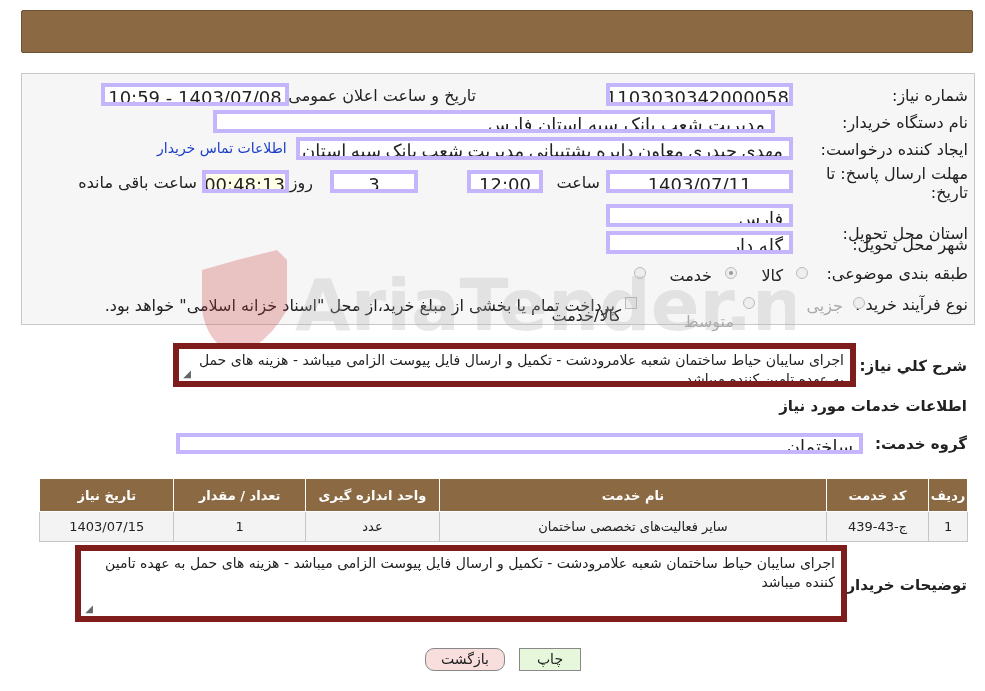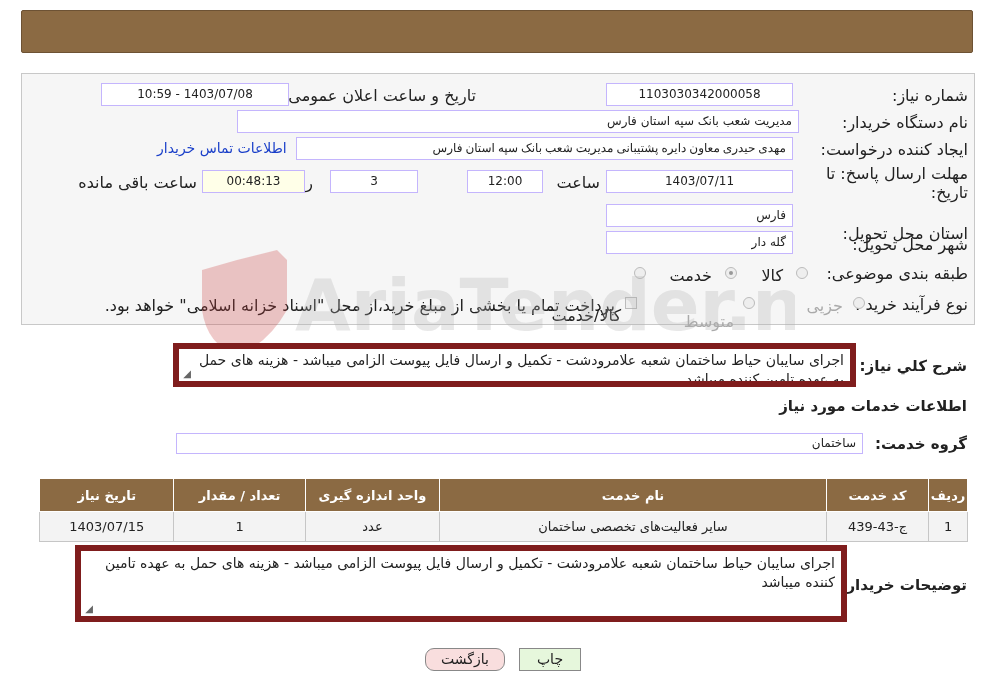--- a/index.html
+++ b/index.html
@@ -13,22 +13,22 @@
     background: #8b6a43; border: 1px solid #6d5234; border-radius: 2px;
     color: #fff; box-sizing: border-box;
   }
   .header .title { position: absolute; right: 18px; top: 12px; font-size: 12px; margin-top: 44px; }
   .panel {
     position: absolute; left: 21px; top: 73px; width: 954px; height: 252px;
     border: 1px solid #c8c8c8; background: #f6f6f6; box-sizing: border-box;
   }
   .lbl { position: absolute; font-size: 16px; white-space: nowrap; color: #222; }
   .box {
-    position: absolute; background: #fff; border: 1px solid #c4b5fd; box-sizing: border-box;
-    font-size: 12px; white-space: nowrap; overflow: hidden; height: 23px; line-height: 21px;
+    position: absolute; background: #fff; border: 4px solid #c4b5fd; box-sizing: border-box;
+    font-size: 18px; white-space: nowrap; overflow: hidden; height: 23px; line-height: 21px;
   }
   .box.center { text-align: center; }
   .box.right { text-align: right; padding-right: 6px; }
   .box.hl { background: #ffffe8; }
   .link { position: absolute; color: #1a3fc9; font-size: 14px; white-space: nowrap; cursor: pointer; }
   .radio {
     position: absolute; width: 12px; height: 12px; border-radius: 50%;
     border: 1px solid #bbb; background: #eee; box-sizing: border-box;
   }
   .radio.checked::after {
@@ -69,34 +69,34 @@
 </div>
 
 <div class="panel"></div>
 
 <span class="lbl" style="right:17px; top:86px;">شماره نیاز:</span>
 <div class="box center" style="left:606px; top:83px; width:187px;">1103030342000058</div>
 <span class="lbl" style="right:509px; top:86px;">تاریخ و ساعت اعلان عمومی:</span>
 <div class="box center" style="left:101px; top:83px; width:188px;">1403/07/08 - 10:59</div>
 
 <span class="lbl" style="right:17px; top:113px;">نام دستگاه خریدار:</span>
-<div class="box right" style="left:237px; top:110px; width:562px;">مدیریت شعب بانک سپه استان فارس</div>
+<div class="box right" style="left:213px; top:110px; width:562px;">مدیریت شعب بانک سپه استان فارس</div>
 
 <span class="lbl" style="right:17px; top:140px;">ایجاد کننده درخواست:</span>
 <div class="box right" style="left:296px; top:137px; width:497px;font-family:Liberation Serif, serif;">مهدی حیدری معاون دایره پشتیبانی مدیریت شعب بانک سپه استان فارس</div>
 <span class="link" style="left:157px; top:140px;">اطلاعات تماس خریدار</span>
 
 <span class="lbl" style="right:17px; top:164px;">مهلت ارسال پاسخ: تا</span>
 <span class="lbl" style="right:17px; top:183px;">تاریخ:</span>
 <div class="box center" style="left:606px; top:170px; width:187px;">1403/07/11</div>
 <span class="lbl" style="right:385px; top:173px;">ساعت</span>
 <div class="box center" style="left:467px; top:170px; width:76px;">12:00</div>
 <div class="box center" style="left:330px; top:170px; width:88px;">3</div>
 <span class="lbl" style="right:672px; top:173px;">روز و</span>
-<div class="box center hl" style="left:202px; top:170px; width:103px;">00:48:13</div>
+<div class="box center hl" style="left:202px; top:170px; width:87px;">00:48:13</div>
 <span class="lbl" style="right:788px; top:173px;">ساعت باقی مانده</span>
 
 <span class="lbl" style="right:17px; top:224px;text-align:right;">استان محل تحویل:</span>
 <div class="box right" style="left:606px; top:204px; width:187px;">فارس</div>
 
 <span class="lbl" style="right:17px; top:235px;">شهر محل تحویل:</span>
 <div class="box right" style="left:606px; top:231px; width:187px;">گله دار</div>
 
 <span class="lbl" style="right:17px; top:264px;">طبقه بندی موضوعی:</span>
 <span class="lbl" style="right:202px; top:266px;">کالا</span>

